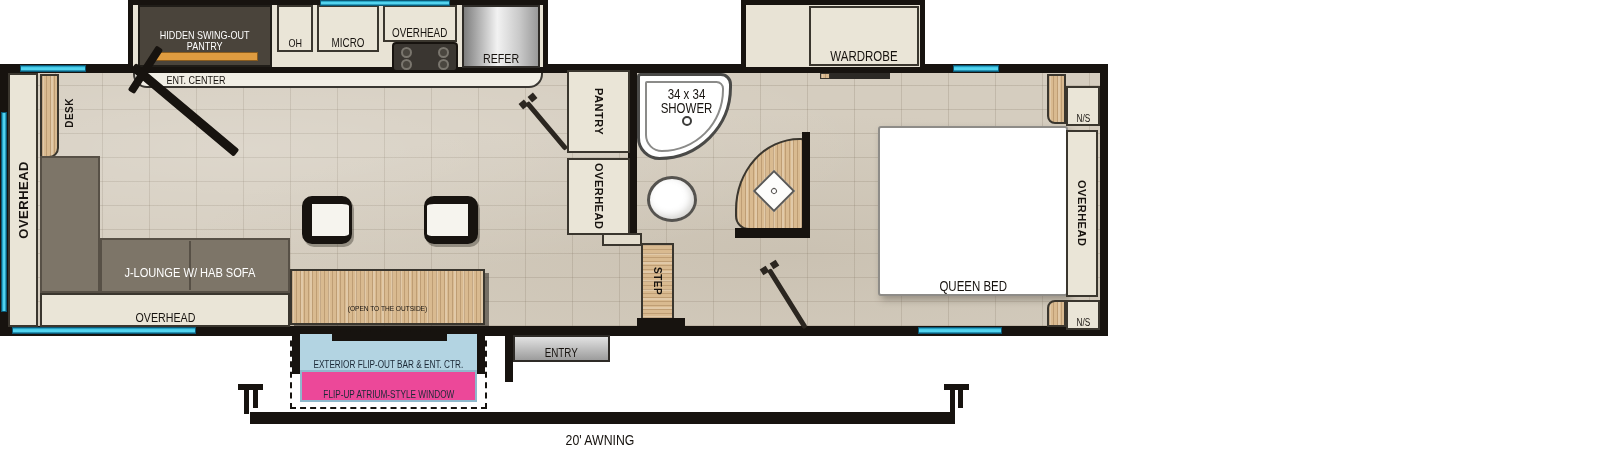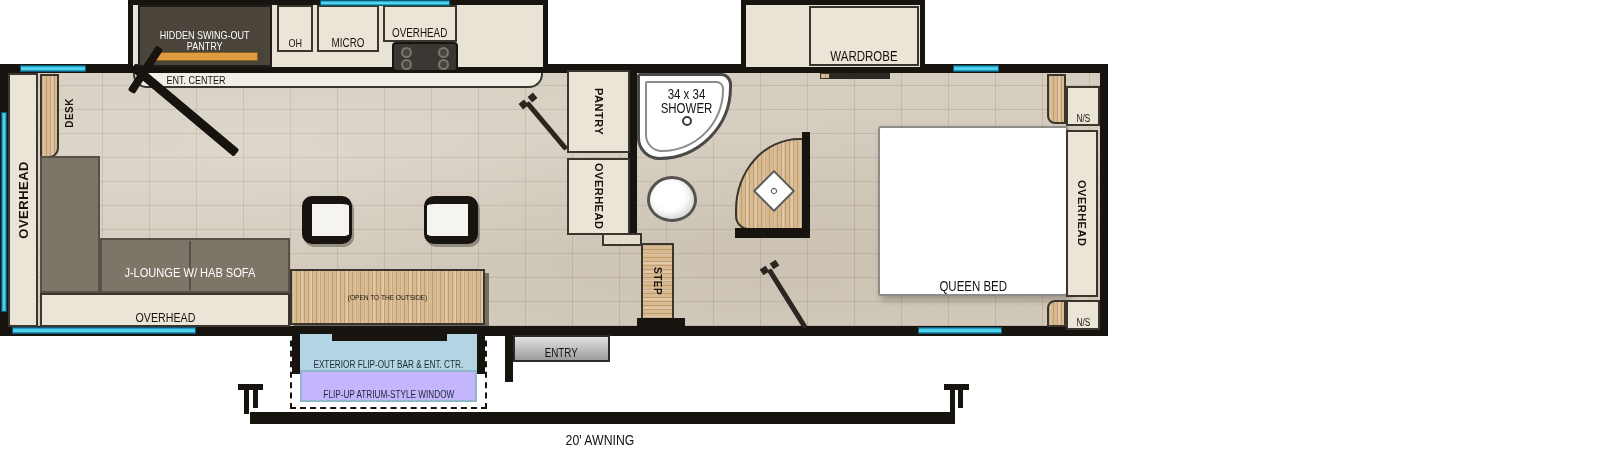--- a/index.html
+++ b/index.html
@@ -48,21 +48,21 @@
   .bed{background:#fff;border:2px solid #8e8c88;border-radius:3px;box-shadow:3px 4px 7px rgba(90,85,75,.45)}
   .refer{background:linear-gradient(90deg,#7e7e7e,#f2f2f2 45%,#c9c9c9 75%,#9a9a9a);border:2px solid #2e2b27}
   .entry{background:linear-gradient(180deg,#e2e2e2,#9c9c9c);border:2px solid #2e2b27}
   .stove{background:#3a3631;border:2px solid #17130f;border-radius:4px}
   .burner{position:absolute;width:11px;height:11px;border:2px solid #7a766e;border-radius:50%;
           background:#4a463f;box-sizing:border-box}
   .pantrybox{background:#4a443b;border:2px solid #201d18}
   .orangebar{background:#df9c40;border:1px solid #8a5c1e}
   .dashed{border:2px dashed #17130f}
   .extbar{background:#b3d4e2}
-  .atrium{background:#c4b5fd;border:2px solid #8fb8cc}
+  .atrium{background:#ec4899;border:2px solid #8fb8cc}
   .counter{background:#f1eee5;border:2px solid #3a3732;border-radius:5px 5px 14px 14px}
   .wallstrip{background:#e3ddce;border:2px solid #3a362e}
 </style>
 </head>
 <body>
 
 <div class="plan">
 
   <div class="abs floor" style="left:8px;top:73px;width:1092px;height:253px"></div>
 
@@ -89,20 +89,23 @@
   </div>
   <div class="abs cab lbl" style="left:383px;top:5px;width:74px;height:37px;font-size:12px">
     <span>OVERHEAD</span>
   </div>
   <div class="abs stove" style="left:392px;top:42px;width:66px;height:30px">
     <div class="burner" style="left:7px;top:3px"></div>
     <div class="burner" style="left:7px;top:15px"></div>
     <div class="burner" style="left:44px;top:3px"></div>
     <div class="burner" style="left:44px;top:15px"></div>
   </div>
+  <div class="abs refer lbl" style="left:462px;top:5px;width:78px;height:63px;font-size:13px">
+    <span>REFER</span>
+  </div>
   <div class="abs win" style="left:320px;top:0;width:130px;height:6px"></div>
 
   <div class="abs lbl" style="left:140px;top:70px;width:112px;height:17px;font-size:11px">
     <span>ENT. CENTER</span>
   </div>
   <div class="abs door" style="left:136px;top:63px;width:135px;height:9px;transform:rotate(40deg);transform-origin:0 0;background:#17130f"></div>
   <div class="abs door" style="left:131px;top:88px;width:53px;height:8px;transform:rotate(-57deg);transform-origin:0 50%;background:#17130f"></div>
 
   <div class="abs cab vlbl up" style="left:8px;top:73px;width:30px;height:254px;font-size:13px">
     <span>OVERHEAD</span>
@@ -117,21 +120,21 @@
   <div class="abs lbl white" style="left:100px;top:246px;width:180px;height:34px;font-size:13.5px">
     <span>J-LOUNGE W/ HAB SOFA</span>
   </div>
   <div class="abs cab lbl" style="left:40px;top:293px;width:250px;height:34px;font-size:13px">
     <span>OVERHEAD</span>
   </div>
 
   <div class="abs chairL" style="left:302px;top:196px;width:50px;height:48px"></div>
   <div class="abs chairR" style="left:424px;top:196px;width:54px;height:48px"></div>
   <div class="abs wood" style="left:290px;top:269px;width:195px;height:56px;box-shadow:4px 4px 0 rgba(25,22,18,.5)">
-    <div class="lbl" style="position:absolute;left:0;top:21px;width:100%;height:10px;font-size:8px">
+    <div class="lbl" style="position:absolute;left:0;top:32px;width:100%;height:10px;font-size:8px">
       <span>(OPEN TO THE OUTSIDE)</span>
     </div>
   </div>
 
   <div class="abs dashed" style="left:290px;top:330px;width:197px;height:79px"></div>
   <div class="abs wall" style="left:292px;top:333px;width:8px;height:41px"></div>
   <div class="abs wall" style="left:477px;top:333px;width:8px;height:41px"></div>
   <div class="abs extbar lbl" style="left:300px;top:334px;width:177px;height:36px;font-size:10px;color:#1b2836">
     <span>EXTERIOR FLIP-OUT BAR &amp; ENT. CTR.</span>
   </div>

